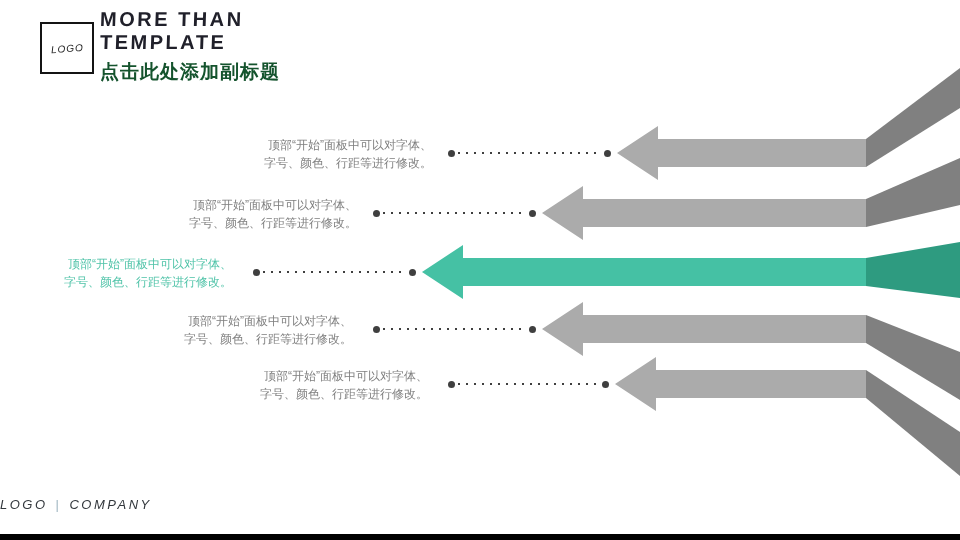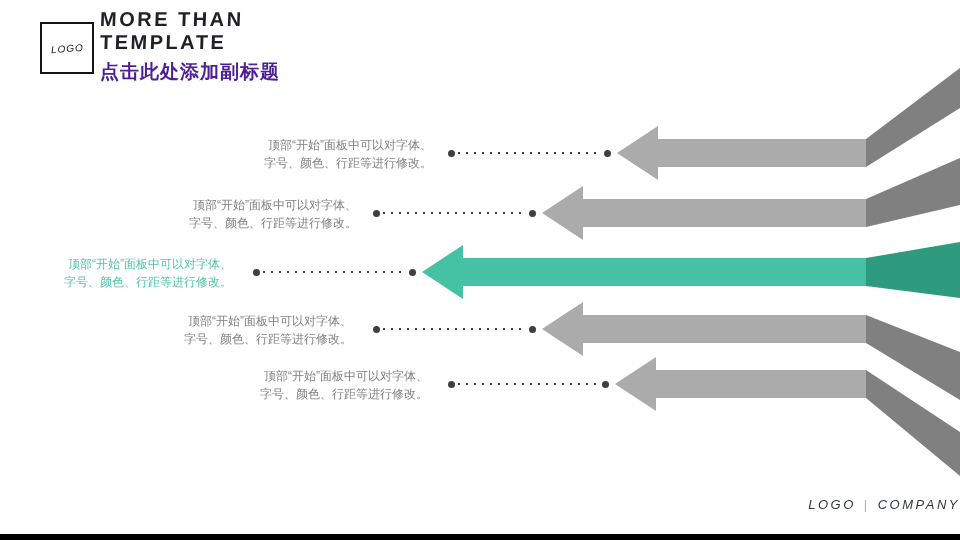--- a/index.html
+++ b/index.html
@@ -22,21 +22,21 @@
     font-size:10px;font-style:italic;letter-spacing:1px;color:#1c1c1c;
     transform:rotate(-4deg);
   }
   .title-block{position:absolute;left:100px;top:8px;}
   .title-line{
     font-size:20px;font-weight:700;letter-spacing:2.5px;
     color:#20202a;line-height:23px;transform:skewX(-2deg);
   }
   .subtitle{
     position:absolute;left:100px;top:59px;
-    font-size:19px;font-weight:700;letter-spacing:1px;color:#4c1d95;text-align:right;
+    font-size:19px;font-weight:700;letter-spacing:1px;color:#14532d;text-align:right;
   }
 
   
   .row-text{
     position:absolute;text-align:right;
     font-size:12px;line-height:18px;color:#7f7f7f;white-space:nowrap;
   }
   .row-text.teal{color:#4fc3a8;}
   .t1{right:528px;top:136px;}
   .t2{right:603px;top:196px;}
@@ -59,23 +59,22 @@
     background:#3f3f3f;flex:0 0 auto;
   }
   .dot-line{
     flex:1 1 auto;height:2px;margin:0 3px;
     background:repeating-linear-gradient(to right,#3f3f3f 0,#3f3f3f 2px,transparent 2px,transparent 8px);
   }
 
   
   .footer{
     position:absolute;left:0;right:0;top:497px;
-    text-align:right;font-size:13px;letter-spacing:2.5px;color:#33383d;
+    text-align:left;font-size:13px;letter-spacing:2.5px;color:#33383d;
     font-style:italic;
-    padding-left:17px;
   }
   .footer .sep{color:#9fb6c2;padding:0 8px;font-style:normal;}
   .bottom-bar{
     position:absolute;left:0;right:0;bottom:0;height:6px;background:#000;
   }
 </style>
 </head>
 <body>
 
 <div class="slide">

